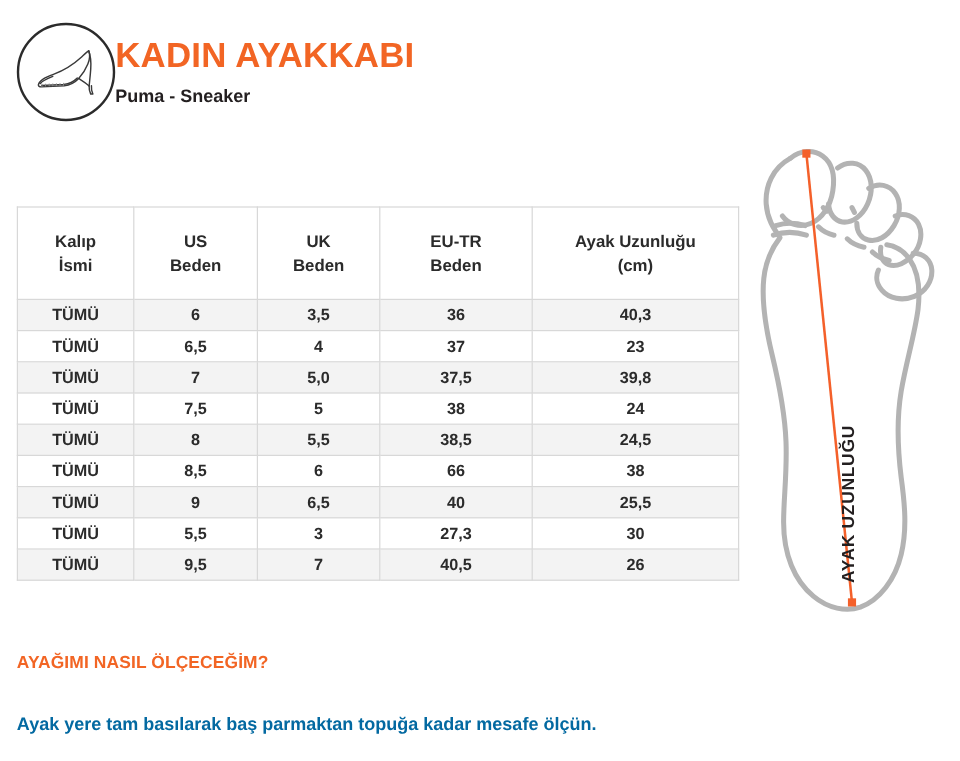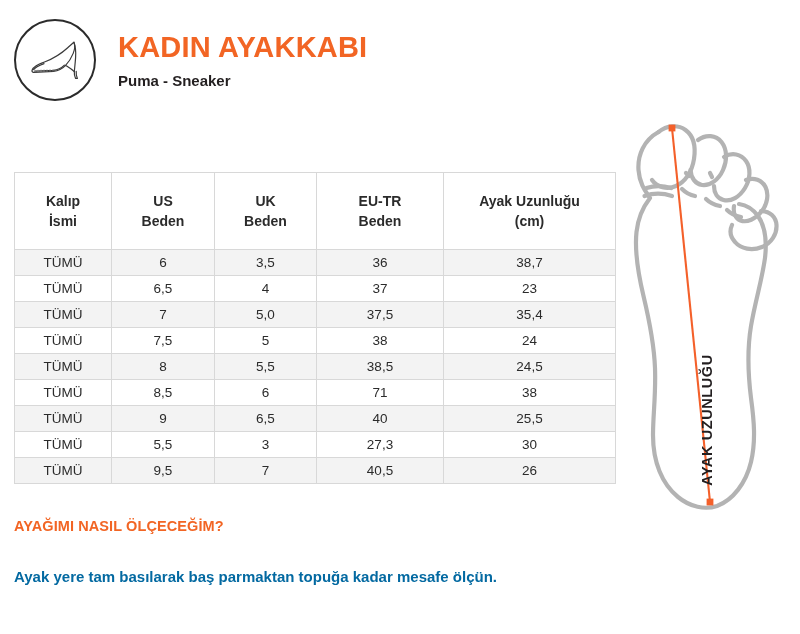--- a/index.html
+++ b/index.html
@@ -31,21 +31,20 @@
     height: 82px;
     flex: 0 0 82px;
     border: 2px solid #2b2b2b;
     border-radius: 50%;
     display: flex;
     align-items: center;
     justify-content: center;
     box-sizing: border-box;
   }
   #header-text {
-    margin-left: 22px;
     display: flex;
     flex-direction: column;
     justify-content: center;
   }
   #page-title {
     font-size: 29px;
     font-weight: bold;
     color: #f26524;
     letter-spacing: 0.2px;
     line-height: 1.15;
@@ -86,21 +85,21 @@
     font-size: 14px;
     height: 76px;
     padding: 0 4px;
     background: #ffffff;
     line-height: 1.45;
     vertical-align: middle;
   }
   #size-table tbody td {
     height: 25px;
     padding: 0 0;
-    font-weight: normal;
+    font-weight: bold;
     vertical-align: middle;
   }
   #size-table tbody tr.row-odd td  { background: #f3f3f3; }
   #size-table tbody tr.row-even td { background: #ffffff; }
 
   .th-line { display: block; text-align: center; }
 
   
   #foot-diagram {
     position: absolute;
@@ -108,21 +107,21 @@
     top: 110px;
     width: 180px;
     height: 420px;
   }
   #foot-diagram svg { display: block; }
 
   
   #footer {
     position: absolute;
     left: 14px;
-    top: 518px;
+    top: 545px;
     width: 620px;
   }
   #footer-heading {
     font-size: 14.5px;
     font-weight: bold;
     color: #f26524;
     margin: 0;
     letter-spacing: 0.1px;
   }
   #footer-note {
@@ -195,55 +194,55 @@
         <span class="th-line">(cm)</span>
       </th>
     </tr>
   </thead>
   <tbody id="size-table-body">
       <tr class="row-odd">
         <td>TÜMÜ</td>
         <td>6</td>
         <td>3,5</td>
         <td>36</td>
-        <td>38,7</td>
+        <td>40,3</td>
       </tr>
       <tr class="row-even">
         <td>TÜMÜ</td>
         <td>6,5</td>
         <td>4</td>
         <td>37</td>
         <td>23</td>
       </tr>
       <tr class="row-odd">
         <td>TÜMÜ</td>
         <td>7</td>
         <td>5,0</td>
         <td>37,5</td>
-        <td>35,4</td>
+        <td>39,8</td>
       </tr>
       <tr class="row-even">
         <td>TÜMÜ</td>
         <td>7,5</td>
         <td>5</td>
         <td>38</td>
         <td>24</td>
       </tr>
       <tr class="row-odd">
         <td>TÜMÜ</td>
         <td>8</td>
         <td>5,5</td>
         <td>38,5</td>
         <td>24,5</td>
       </tr>
       <tr class="row-even">
         <td>TÜMÜ</td>
         <td>8,5</td>
         <td>6</td>
-        <td>71</td>
+        <td>66</td>
         <td>38</td>
       </tr>
       <tr class="row-odd">
         <td>TÜMÜ</td>
         <td>9</td>
         <td>6,5</td>
         <td>40</td>
         <td>25,5</td>
       </tr>
       <tr class="row-even">

